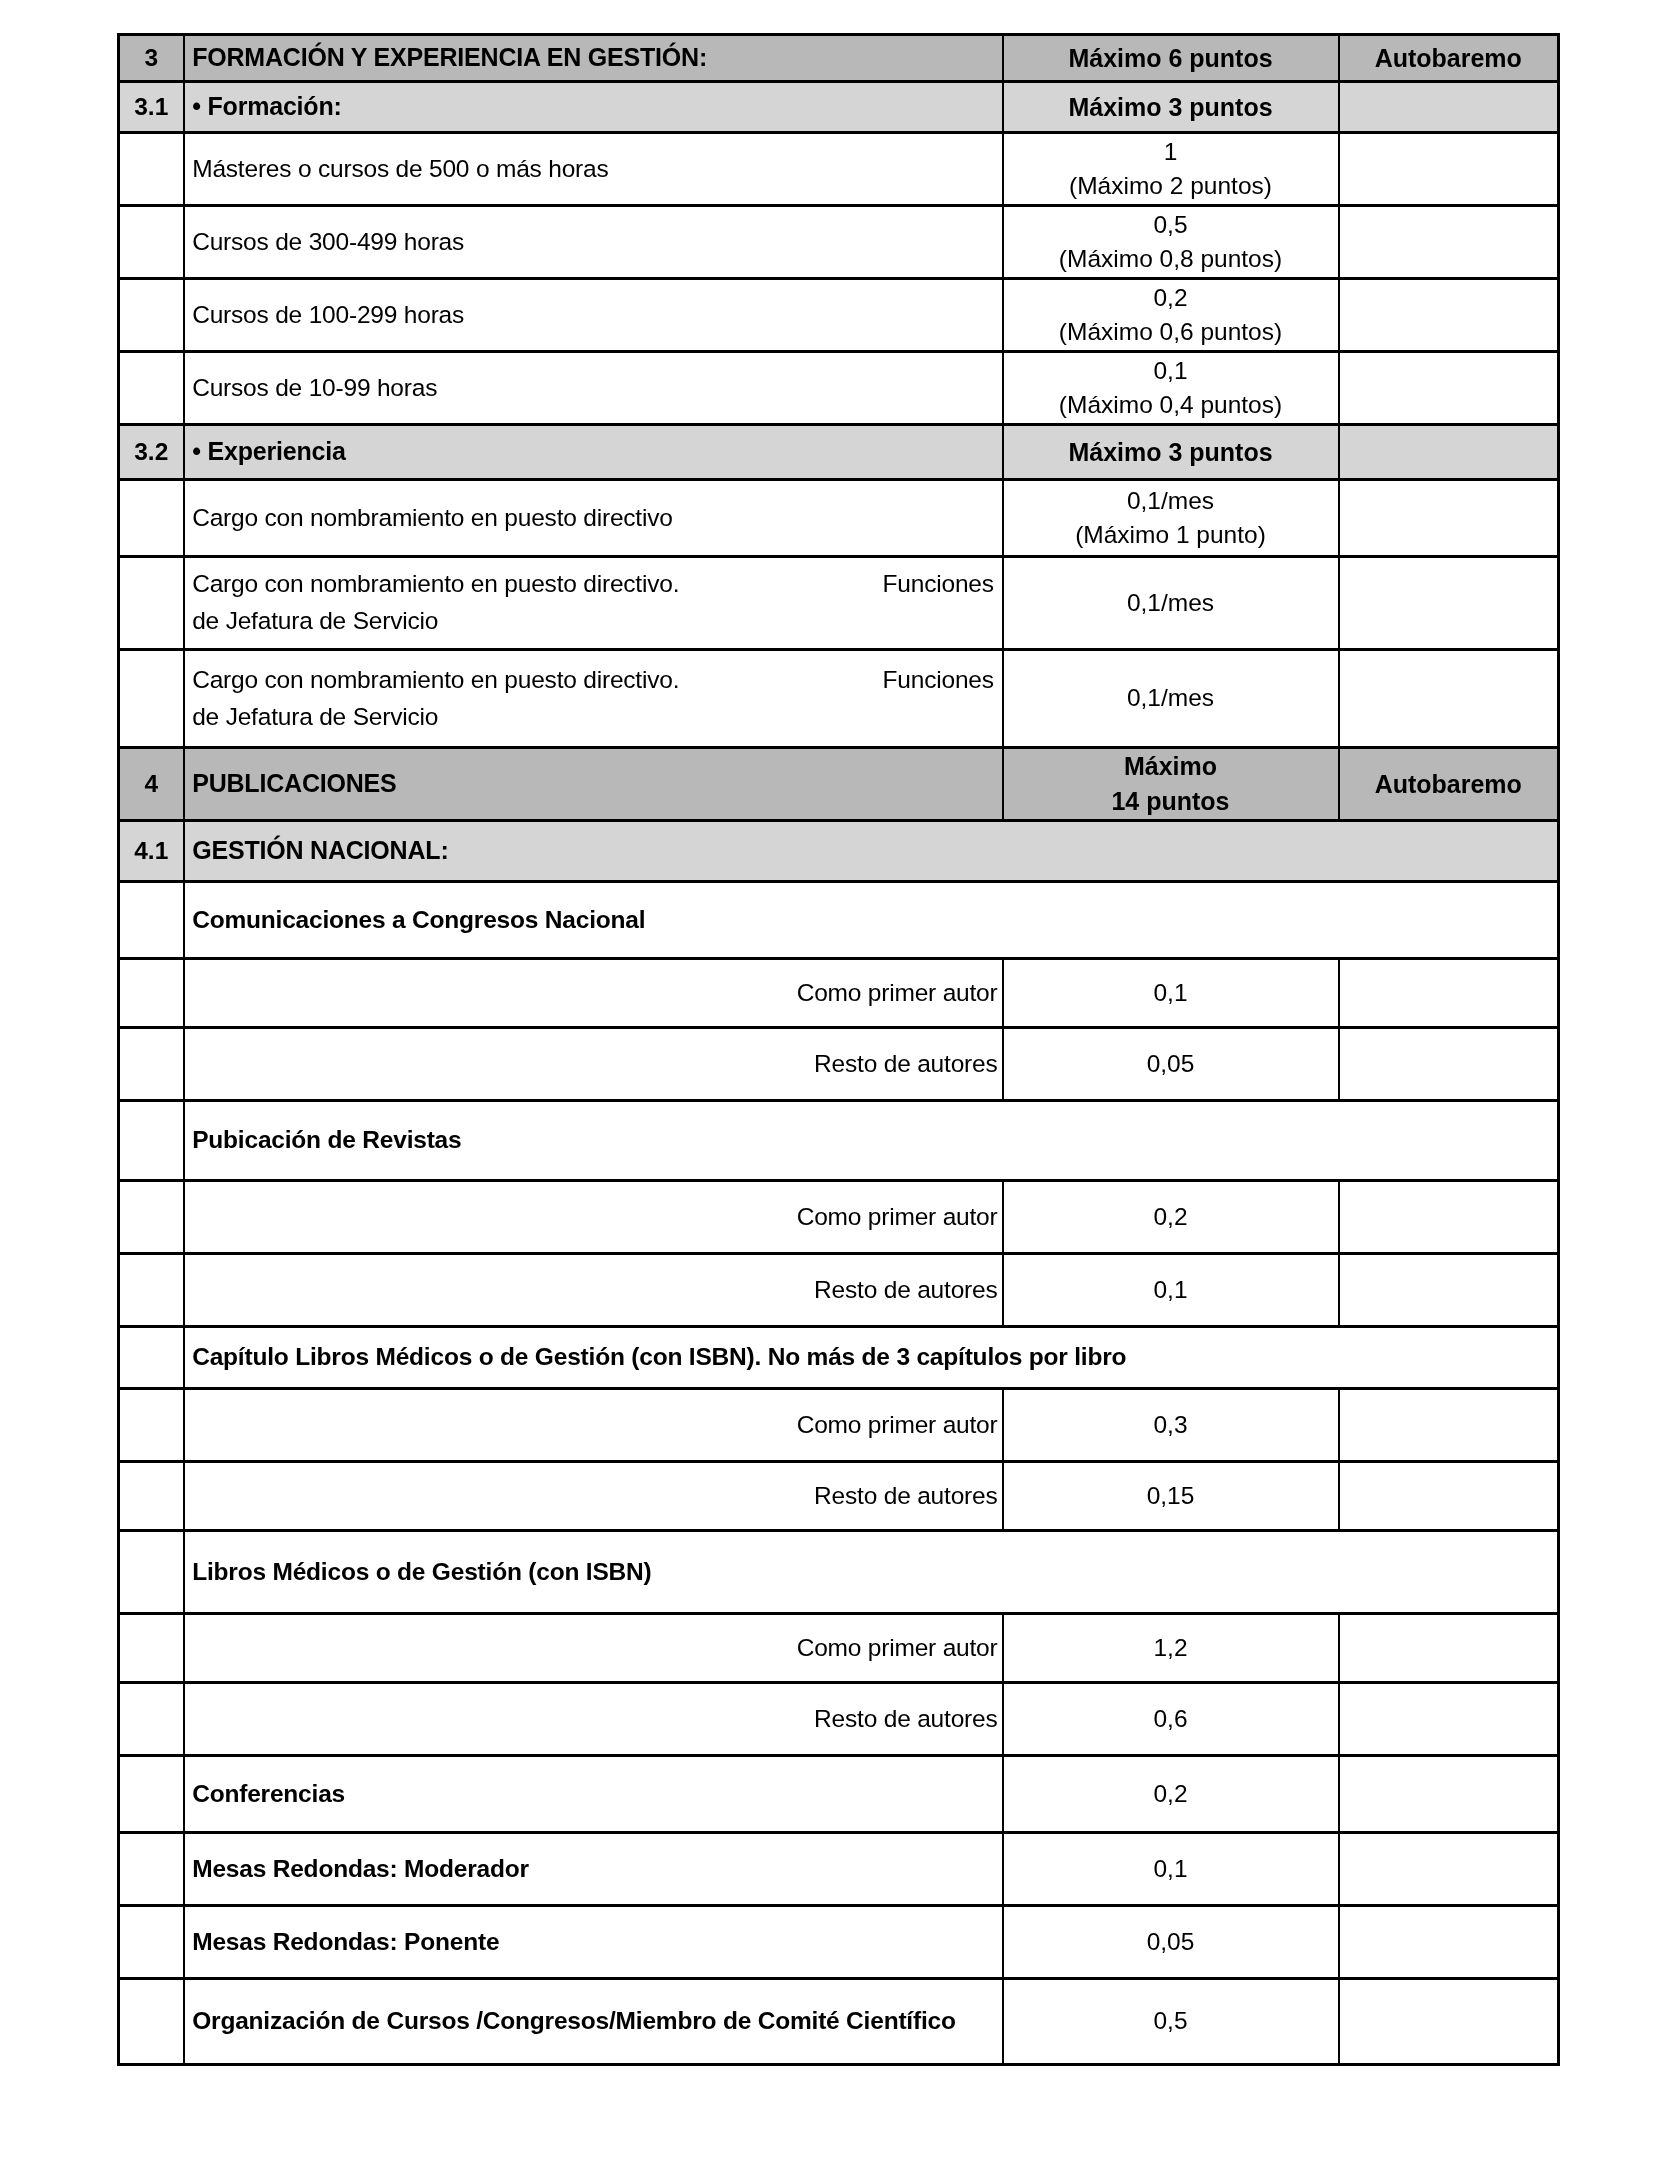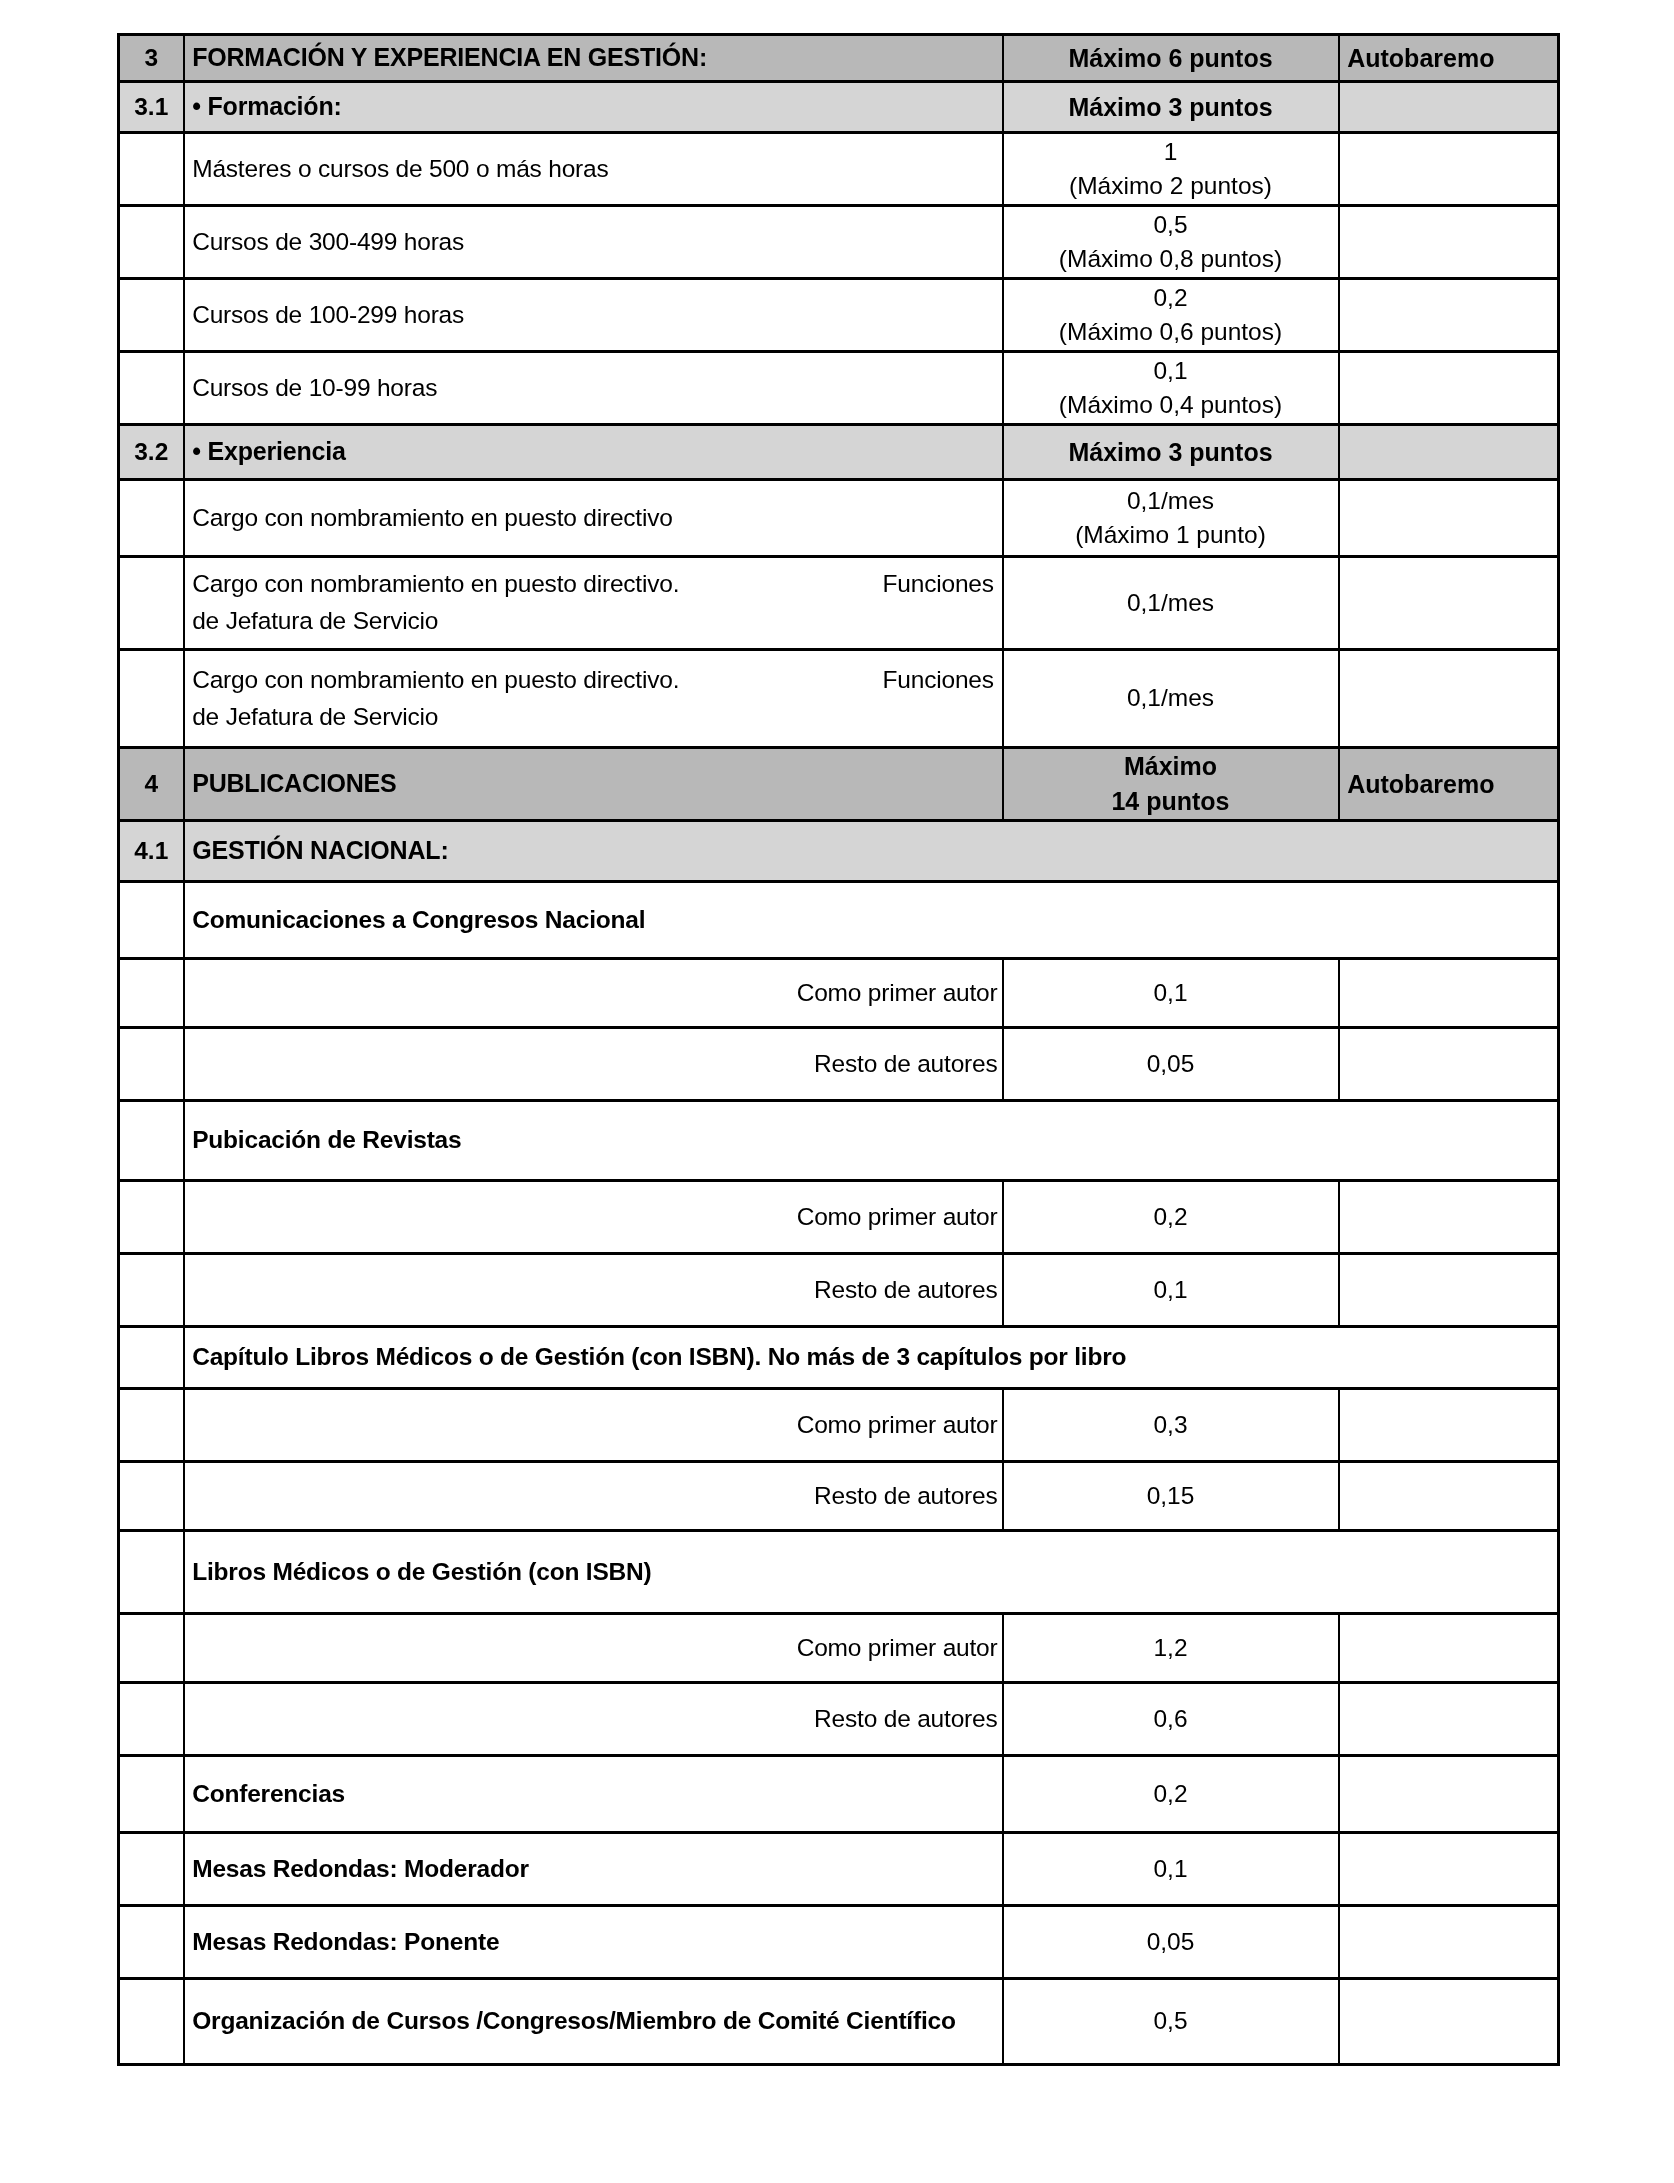--- a/index.html
+++ b/index.html
@@ -19,21 +19,21 @@
     border:3.8px solid var(--ink);
   }
   td{
     border:2.3px solid var(--ink);
     border-top-width:3.1px;border-bottom-width:3.1px;
     padding:0 7.7px;font-size:24.5px;vertical-align:middle;overflow:hidden;
   }
   td.num{text-align:center;font-weight:bold;padding:0 1.5px;}
   td.desc{text-align:left;line-height:1.5;letter-spacing:-0.2px;}
   td.pts{text-align:center;padding:0 3.1px;line-height:1.4;}
-  td.auto{text-align:left;}
+  td.auto{text-align:center;}
   
   tr.r-header td{background:var(--bg-dark);}
   tr.r-subheader td, tr.r-section td{background:var(--bg-light);}
   
   tr.r-header td.desc, tr.r-subheader td.desc, tr.r-section td.desc{
     font-weight:bold;font-size:25px;
   }
   tr.r-header td.pts, tr.r-header td.auto, tr.r-subheader td.pts{
     font-weight:bold;font-size:25px;
   }

